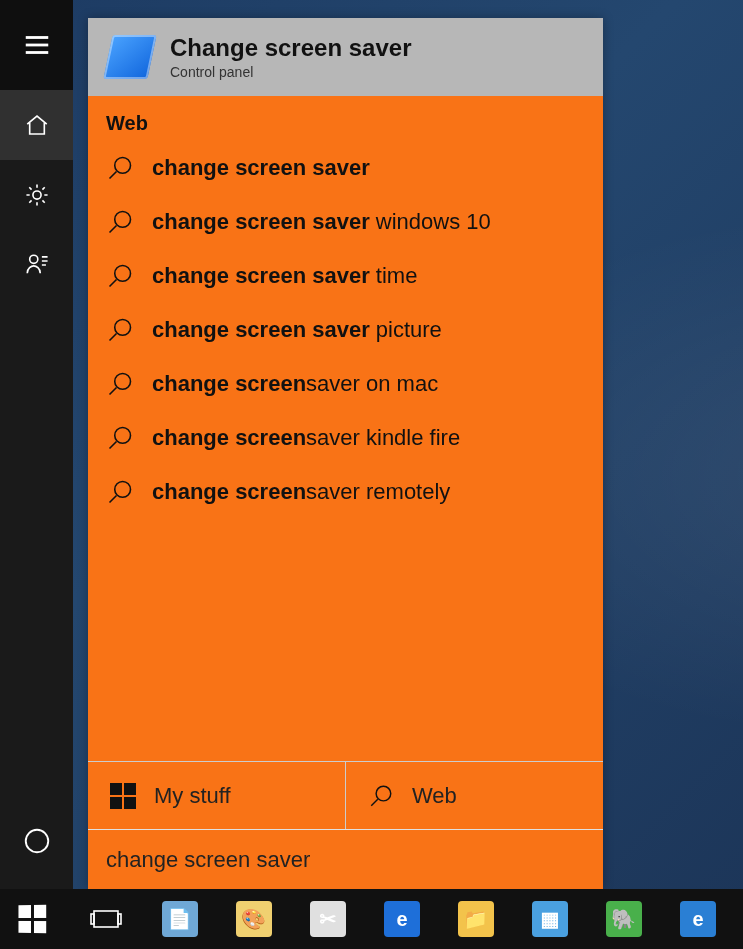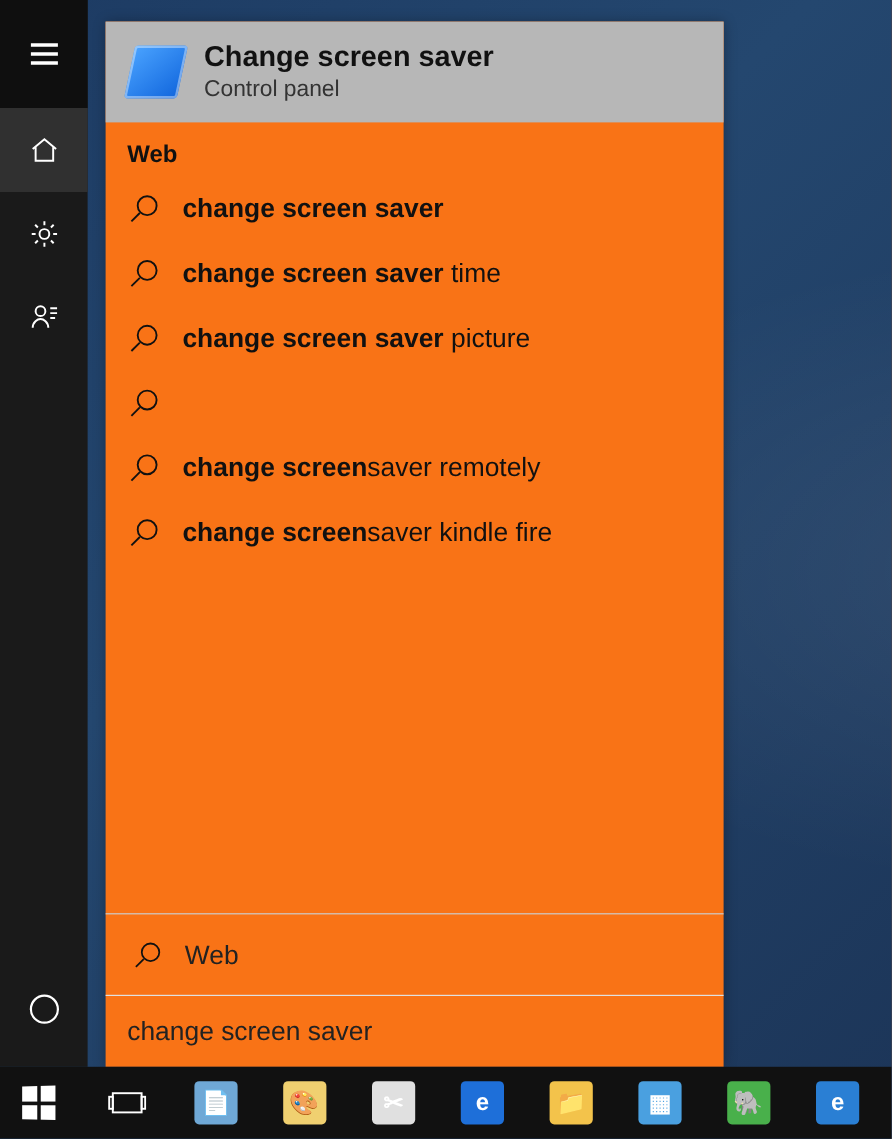--- a/index.html
+++ b/index.html
@@ -62,21 +62,21 @@
     display:flex; align-items:center; gap:18px;
   }
   .best-icon {
     width:44px; height:44px;
     background: linear-gradient(135deg,#4aa3ff 0%, #1166dd 100%);
     transform: skewX(-12deg);
     border-radius:3px;
     box-shadow: inset 0 0 0 2px rgba(255,255,255,.4);
   }
   .best-text .title { font-size:24px; font-weight:600; color:#111; }
-  .best-text .sub { font-size:19px; color:#333; margin-top:2px; }
+  .best-text .sub { font-size:14px; color:#333; margin-top:2px; }
 
   
   .section-header {
     font-size:20px; font-weight:700; color:#111;
     padding:16px 18px 6px 18px;
   }
 
   
   .suggestions { flex:0 0 auto; }
   .srow {
@@ -217,54 +217,71 @@
           <circle cx="13" cy="13" r="9"></circle>
           <line x1="20" y1="20" x2="28" y2="28"></line>
         </svg>
         <span class="stext"><b>change screen saver</b></span>
       </div>
       <div class="srow">
         <svg viewBox="0 0 32 32">
           <circle cx="13" cy="13" r="9"></circle>
           <line x1="20" y1="20" x2="28" y2="28"></line>
         </svg>
+        <span class="stext"><b>change screen saver</b> windows 10</span>
+      </div>
+      <div class="srow">
+        <svg viewBox="0 0 32 32">
+          <circle cx="13" cy="13" r="9"></circle>
+          <line x1="20" y1="20" x2="28" y2="28"></line>
+        </svg>
         <span class="stext"><b>change screen saver</b> time</span>
       </div>
       <div class="srow">
         <svg viewBox="0 0 32 32">
           <circle cx="13" cy="13" r="9"></circle>
           <line x1="20" y1="20" x2="28" y2="28"></line>
         </svg>
         <span class="stext"><b>change screen saver</b> picture</span>
       </div>
       <div class="srow">
         <svg viewBox="0 0 32 32">
           <circle cx="13" cy="13" r="9"></circle>
           <line x1="20" y1="20" x2="28" y2="28"></line>
         </svg>
+        <span class="stext"><b>change screen</b>saver on mac</span>
+      </div>
+      <div class="srow">
+        <svg viewBox="0 0 32 32">
+          <circle cx="13" cy="13" r="9"></circle>
+          <line x1="20" y1="20" x2="28" y2="28"></line>
+        </svg>
+        <span class="stext"><b>change screen</b>saver kindle fire</span>
       </div>
       <div class="srow">
         <svg viewBox="0 0 32 32">
           <circle cx="13" cy="13" r="9"></circle>
           <line x1="20" y1="20" x2="28" y2="28"></line>
         </svg>
         <span class="stext"><b>change screen</b>saver remotely</span>
       </div>
-      <div class="srow">
-        <svg viewBox="0 0 32 32">
-          <circle cx="13" cy="13" r="9"></circle>
-          <line x1="20" y1="20" x2="28" y2="28"></line>
-        </svg>
-        <span class="stext"><b>change screen</b>saver kindle fire</span>
-      </div>
     </div>
 
   <div class="grow"></div>
 
   <div class="footer">
+    <div class="footer-btn">
+      <div class="winlogo">
+        <span></span>
+          <span></span>
+          <span></span>
+          <span></span>
+      </div>
+      <span>My stuff</span>
+    </div>
     <div class="footer-btn">
       <svg viewBox="0 0 32 32" style="transform:scaleX(-1);">
         <circle cx="13" cy="13" r="9"></circle>
           <line x1="20" y1="20" x2="28" y2="28"></line>
       </svg>
       <span>Web</span>
     </div>
   </div>
 
   <div class="searchbox">

